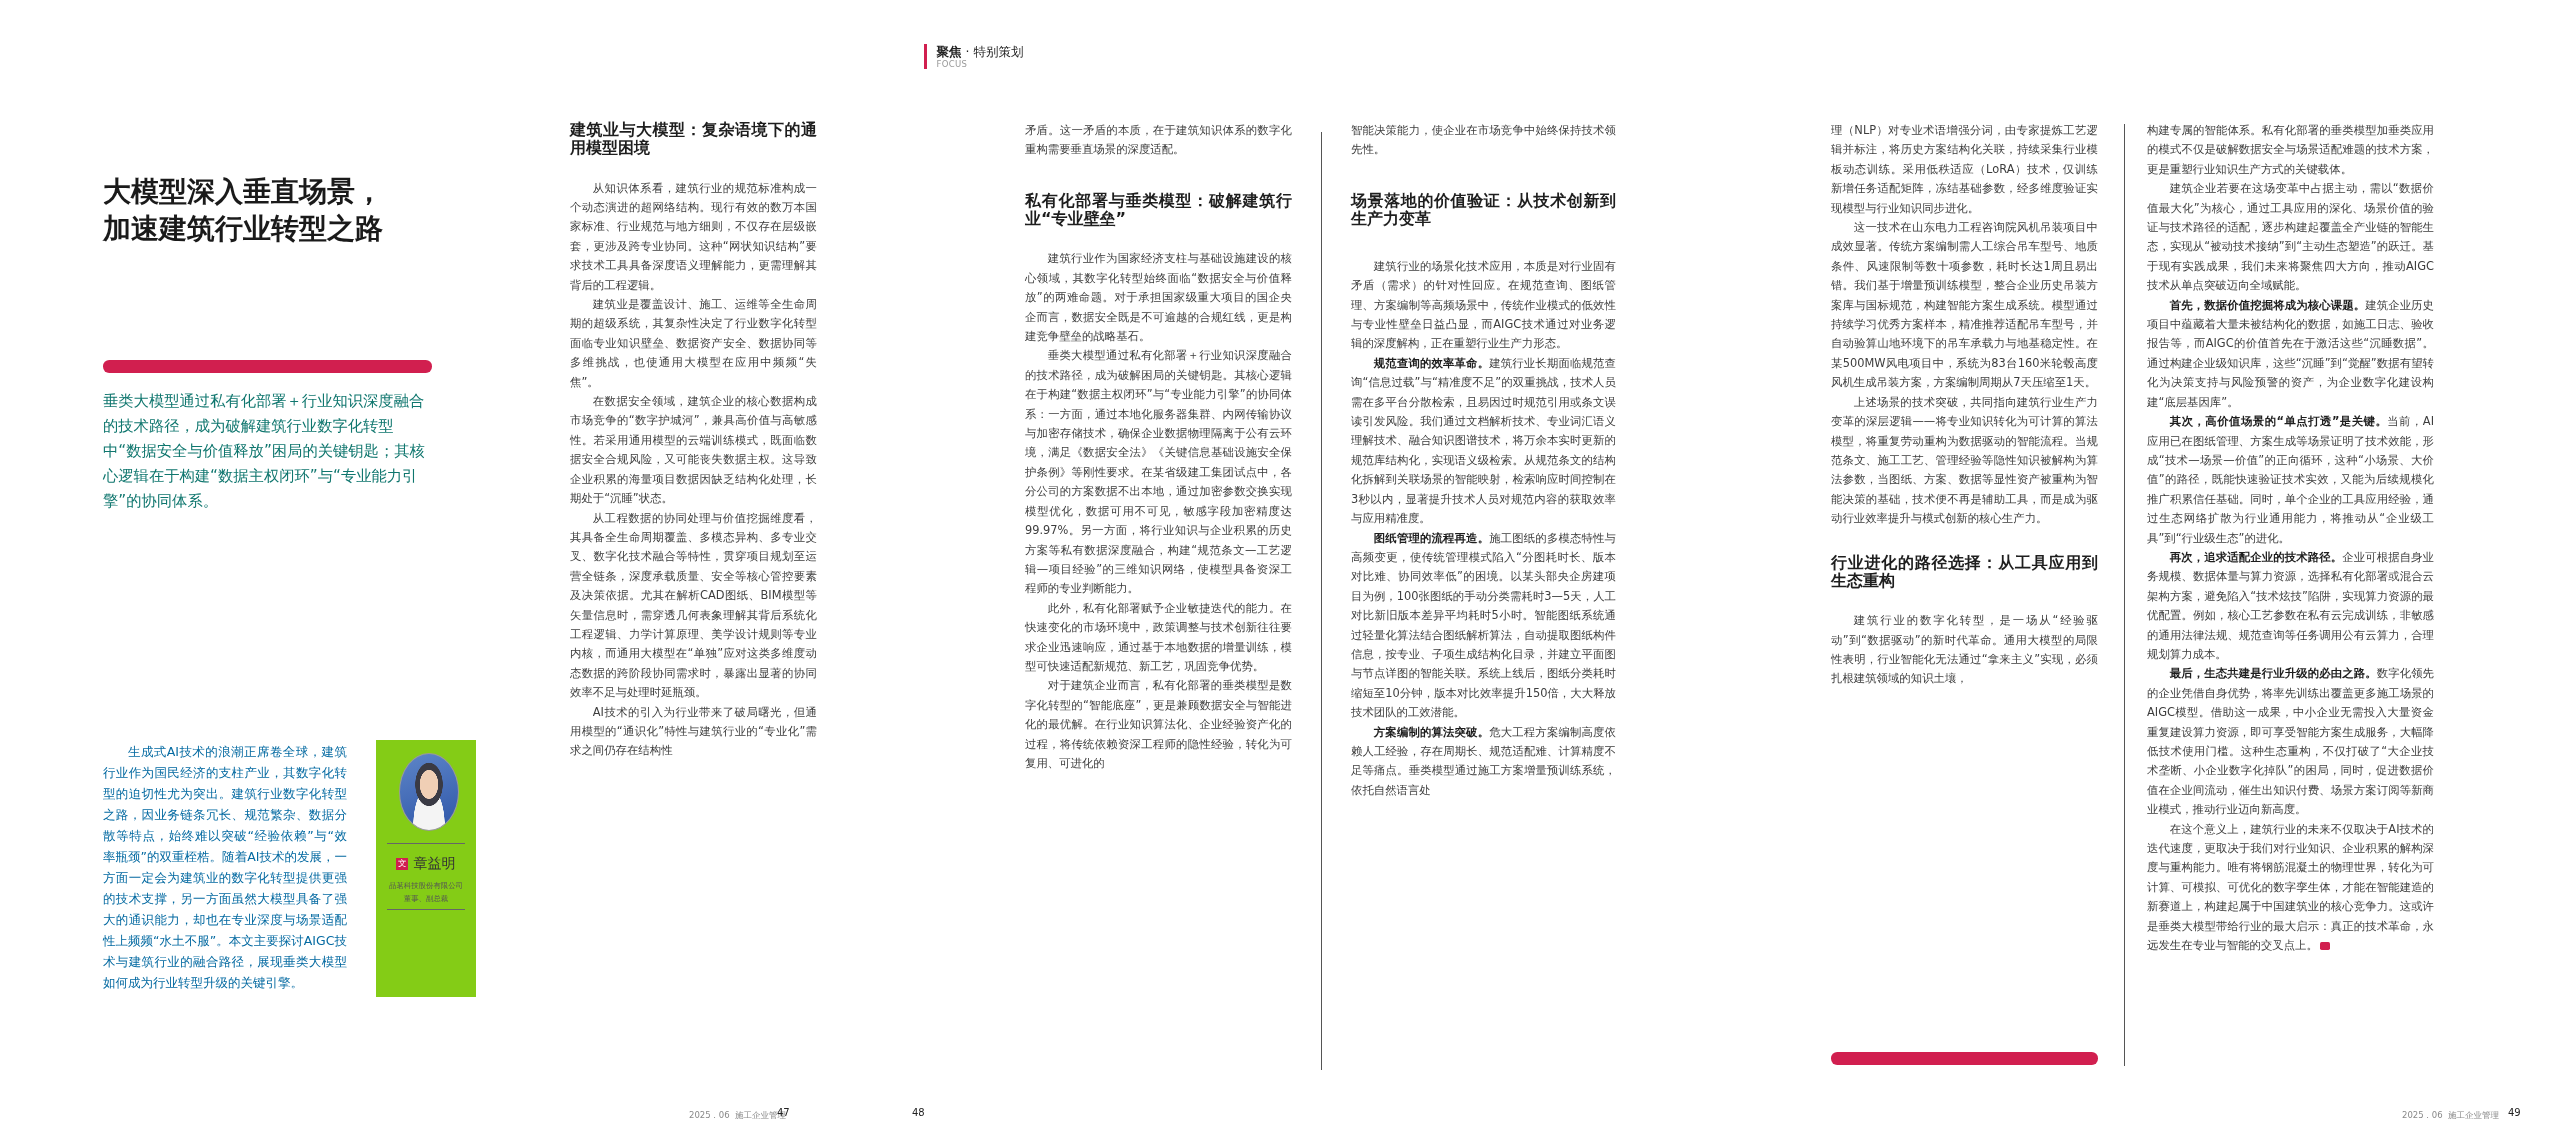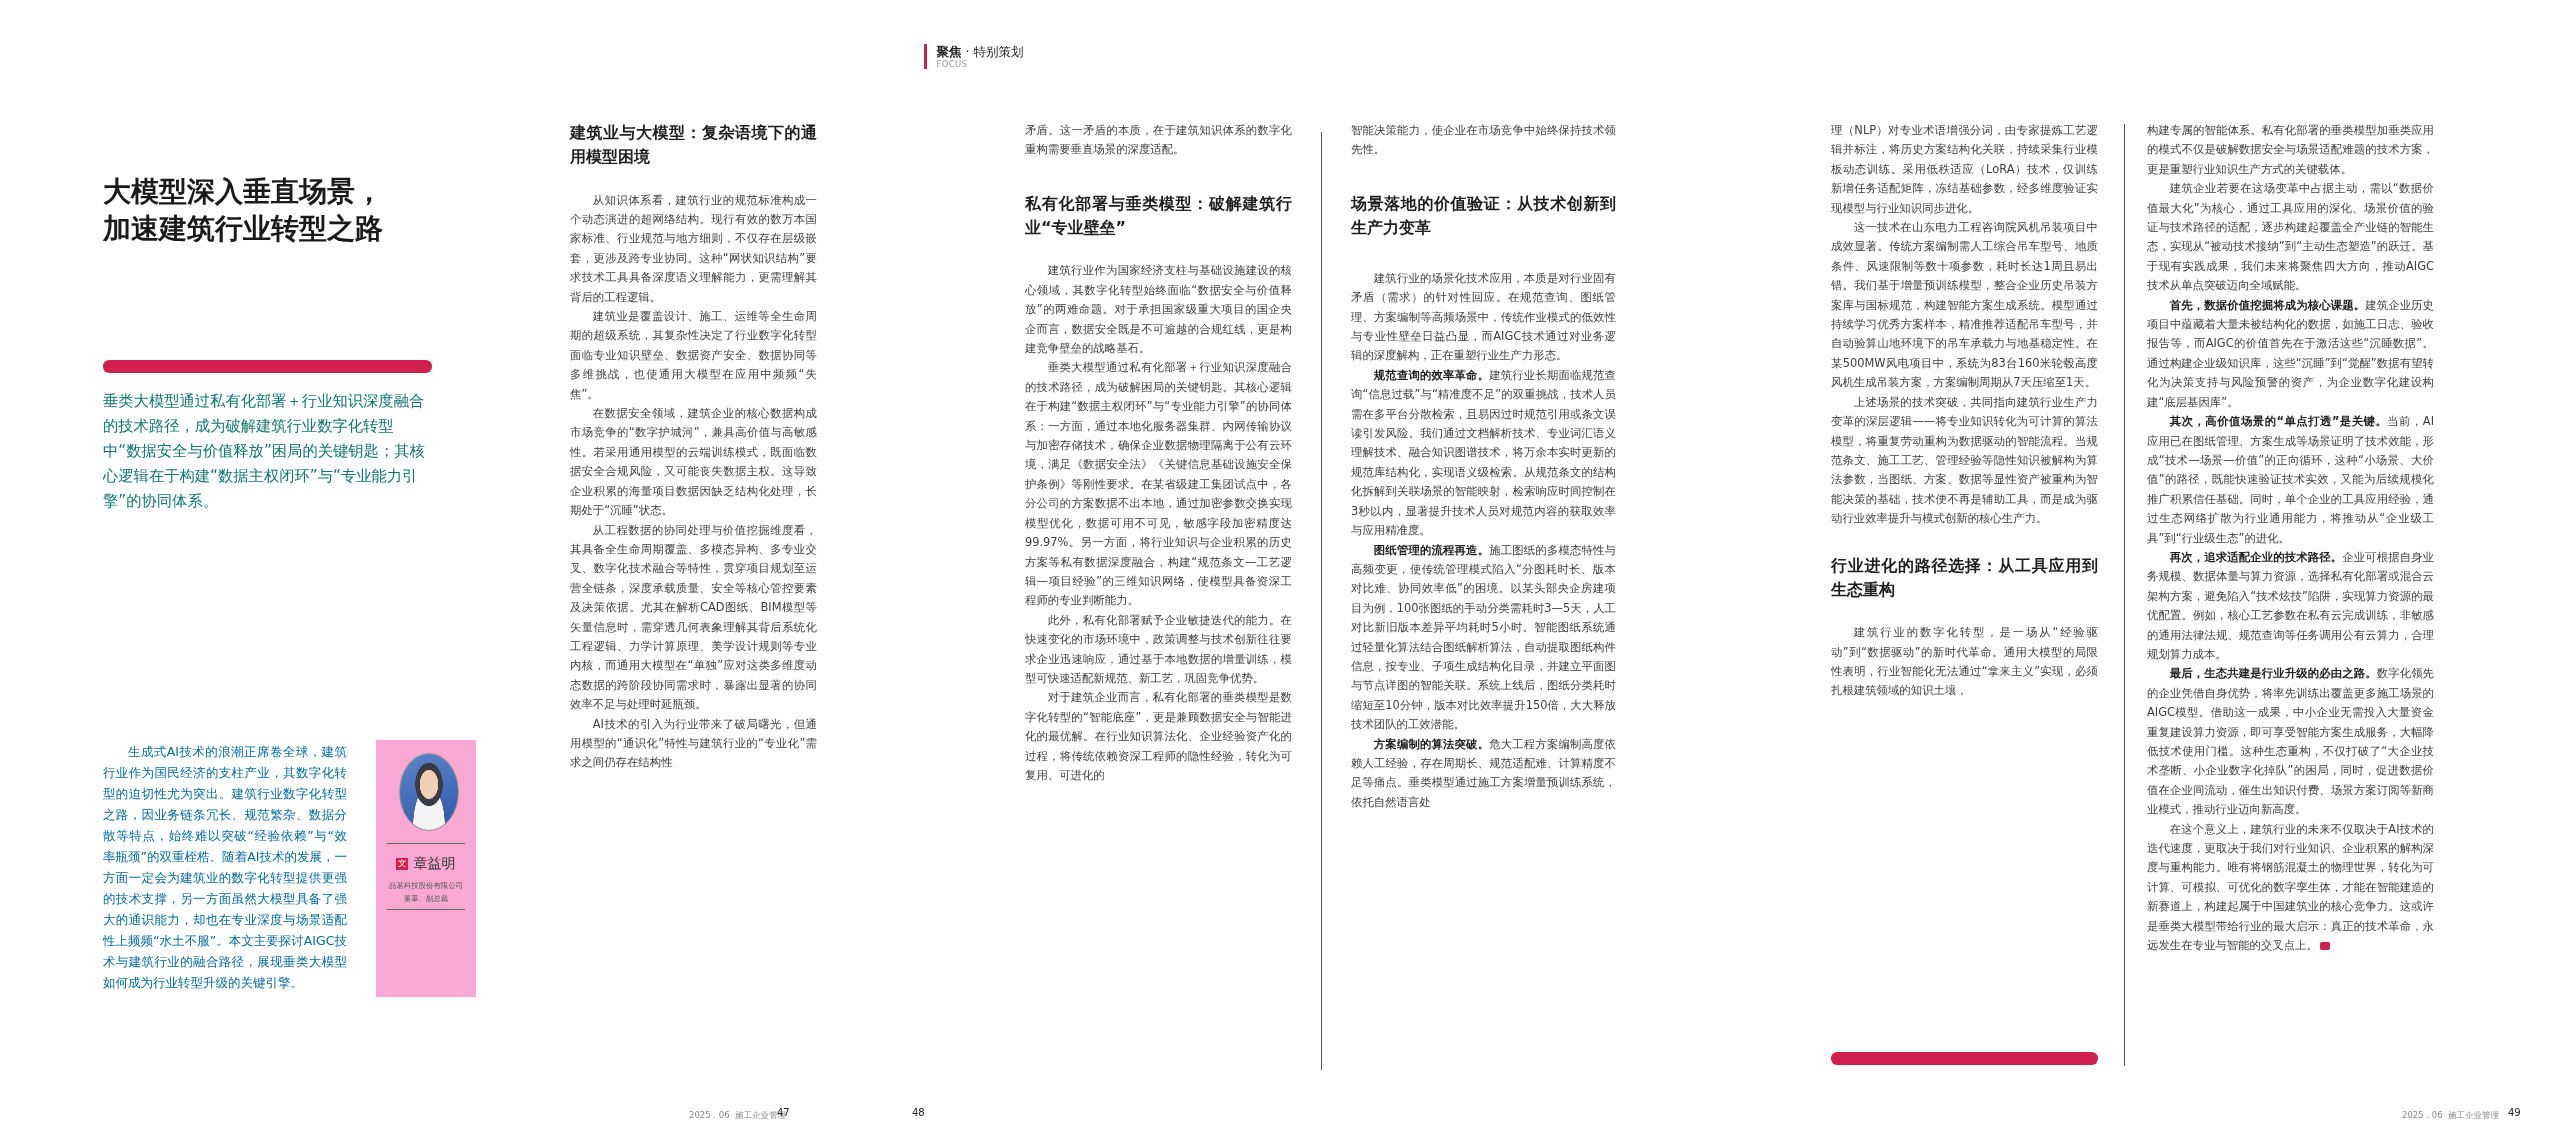--- a/index.html
+++ b/index.html
@@ -14,36 +14,36 @@
   .section-tag .zh b { font-weight:bold; }
   .section-tag .en { position:absolute; left:12.5px; top:14.8px; font-size:8.5px; color:#999; letter-spacing:0.3px; }
 
   
   .main-title { left:103px; top:173px; width:318px; font-size:28px; font-weight:bold; line-height:37px; color:#1a1a1a; }
   .red-bar { height:12.5px; border-radius:6.2px; background:#d11f4f; }
   .lead { left:103px; top:389px; width:329px; font-size:15.3px; line-height:25px; color:#0f766e; }
   .intro-text { left:103px; top:741px; width:244px; font-size:12.5px; line-height:21px; color:#0369a1; text-indent:2em; text-align:justify; }
 
   
-  .author-box { left:376px; top:740px; width:100px; height:257px; background:#f9a8d4; }
+  .author-box { left:376px; top:740px; width:100px; height:257px; background:#84cc16; }
   .avatar { position:absolute; left:23px; top:13px; width:60px; height:78px; border-radius:50%;
             background: radial-gradient(ellipse at 50% 40%, #f0cfb5 0 22%, #3a3a44 23% 33%, transparent 34%),
                         radial-gradient(ellipse at 50% 95%, #f4f4f4 0 38%, transparent 39%),
                         linear-gradient(160deg,#5d85c8,#2f56a8);
             border:1.1px solid #9a9a9a; box-sizing:border-box; }
   .author-box .rule { position:absolute; left:11.4px; width:78px; height:0.6px; background:#666; }
   .author-name { position:absolute; left:0; width:100px; top:115px; text-align:center; font-size:14px; color:#333; }
   .wen-badge { display:inline-block; width:11.4px; height:11.4px; background:#d11f4f; color:#fff; font-size:8.5px; line-height:11.4px; text-align:center; margin-right:5.7px; vertical-align:1.7px; }
   .author-org { position:absolute; left:0; width:100px; top:139px; text-align:center; font-size:7.4px; line-height:13px; color:#555; }
 
   
   .col { font-size:11.4px; line-height:19.4px; color:#3d3d3d; text-align:justify; }
   .col p { margin:0; text-indent:2em; }
   .col p.noindent { text-indent:0; }
-  .col h2 { margin:0; font-size:16px; line-height:24px; font-weight:bold; color:#1e1e1e; }
+  .col h2 { margin:0; font-size:16px; line-height:18px; font-weight:bold; color:#1e1e1e; }
   .col b { color:#1e1e1e; }
   .vrule { position:absolute; width:0.6px; background:#555; }
 
   .footer { font-size:8.5px; color:#888; white-space:nowrap; }
   .pageno { font-size:10px; color:#222; }
   .end-mark { display:inline-block; width:10.2px; height:8.5px; background:#d11f4f; border-radius:1.7px; vertical-align:-1.1px; margin-left:2.3px; }
 </style>
 </head>
 <body>
 

